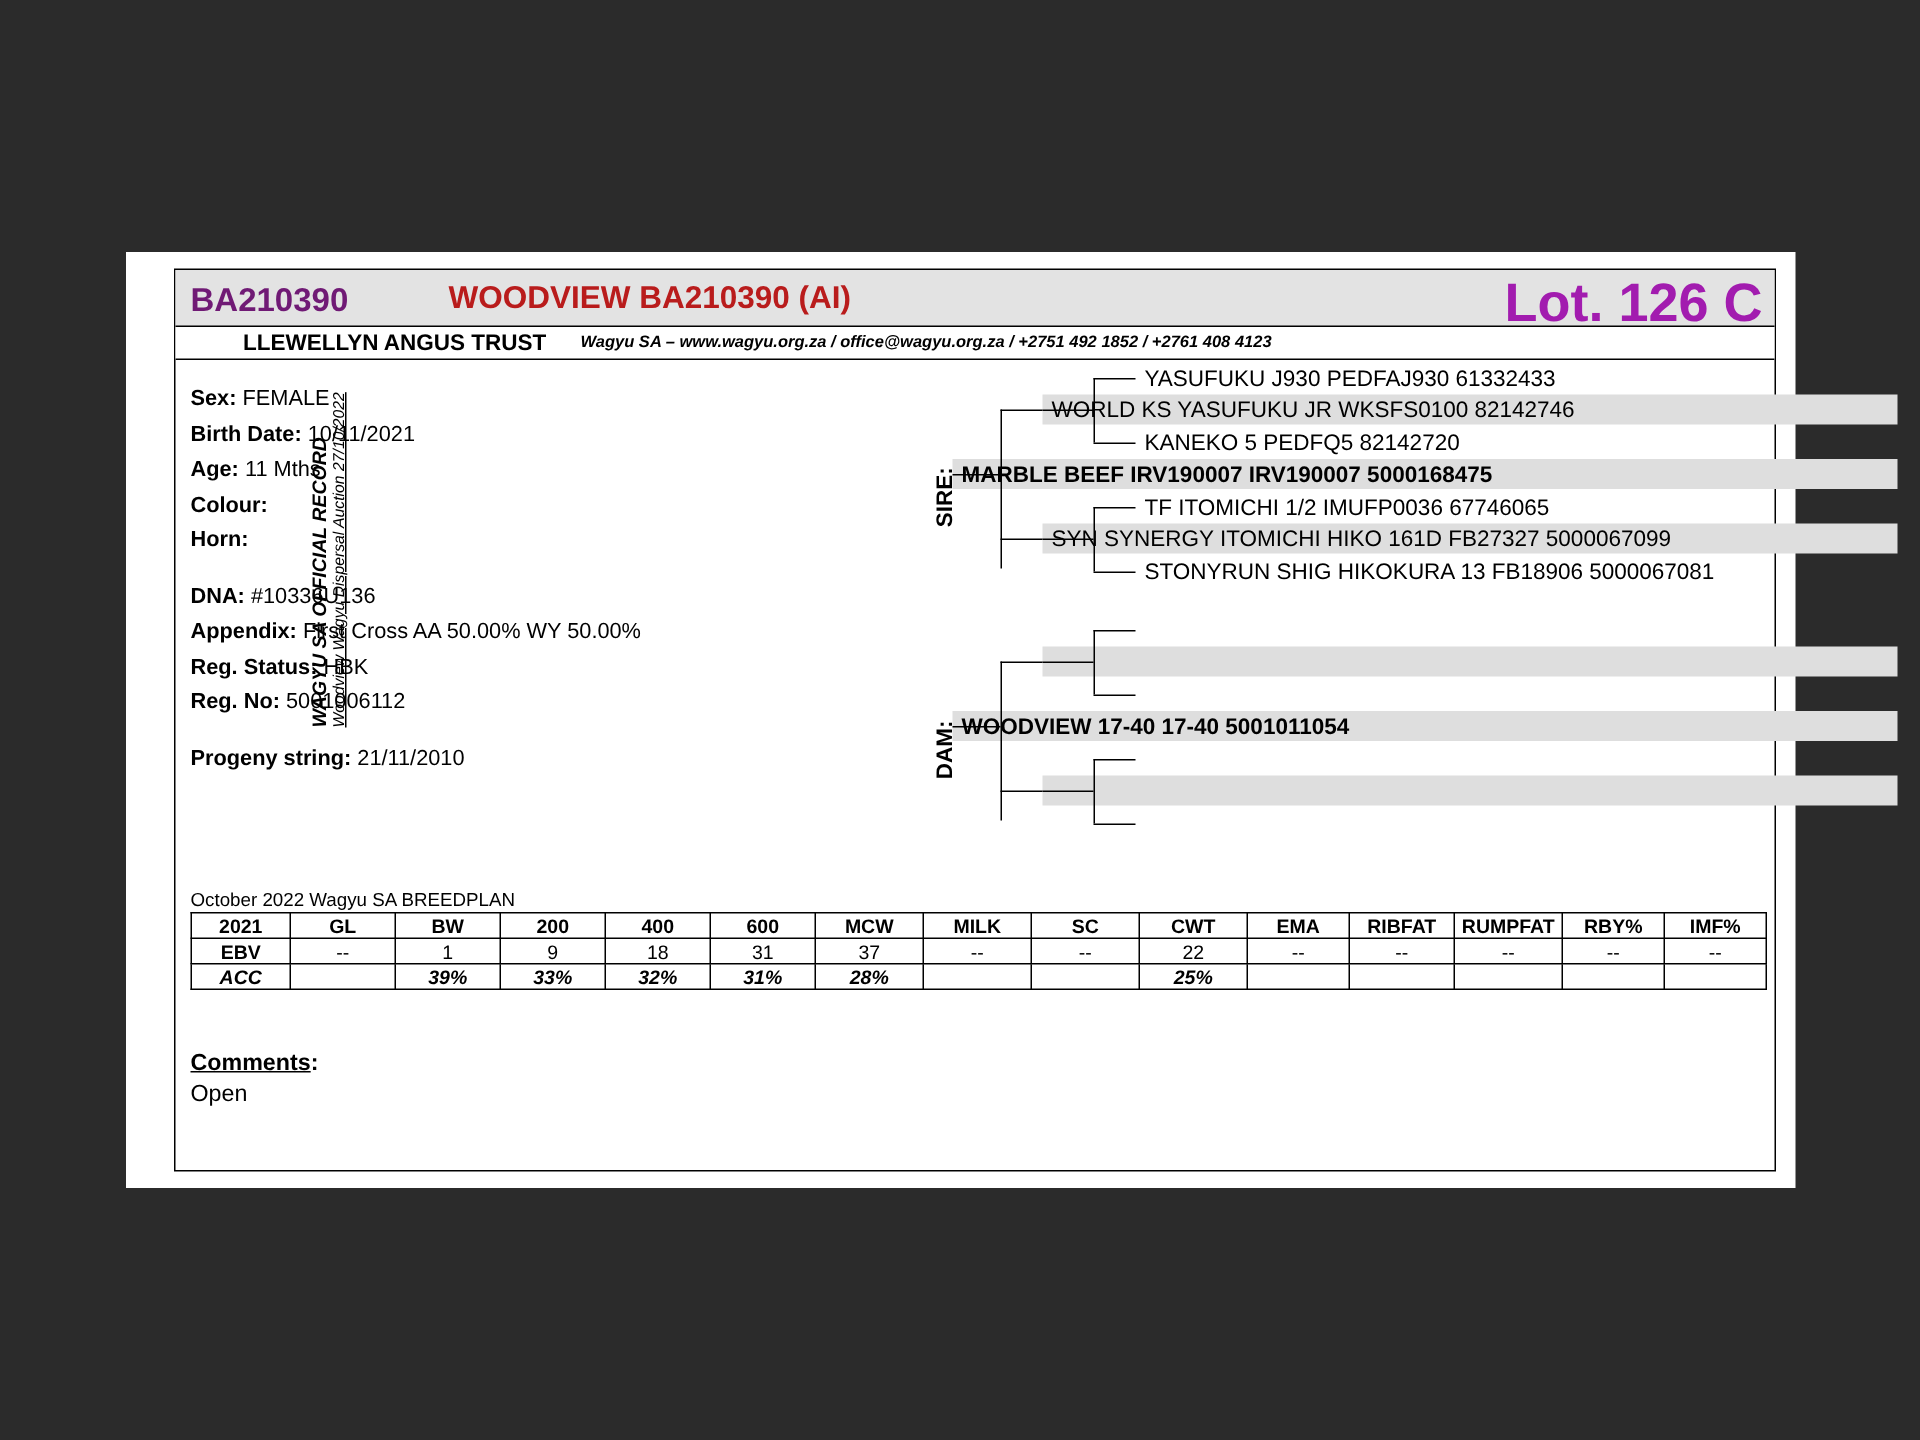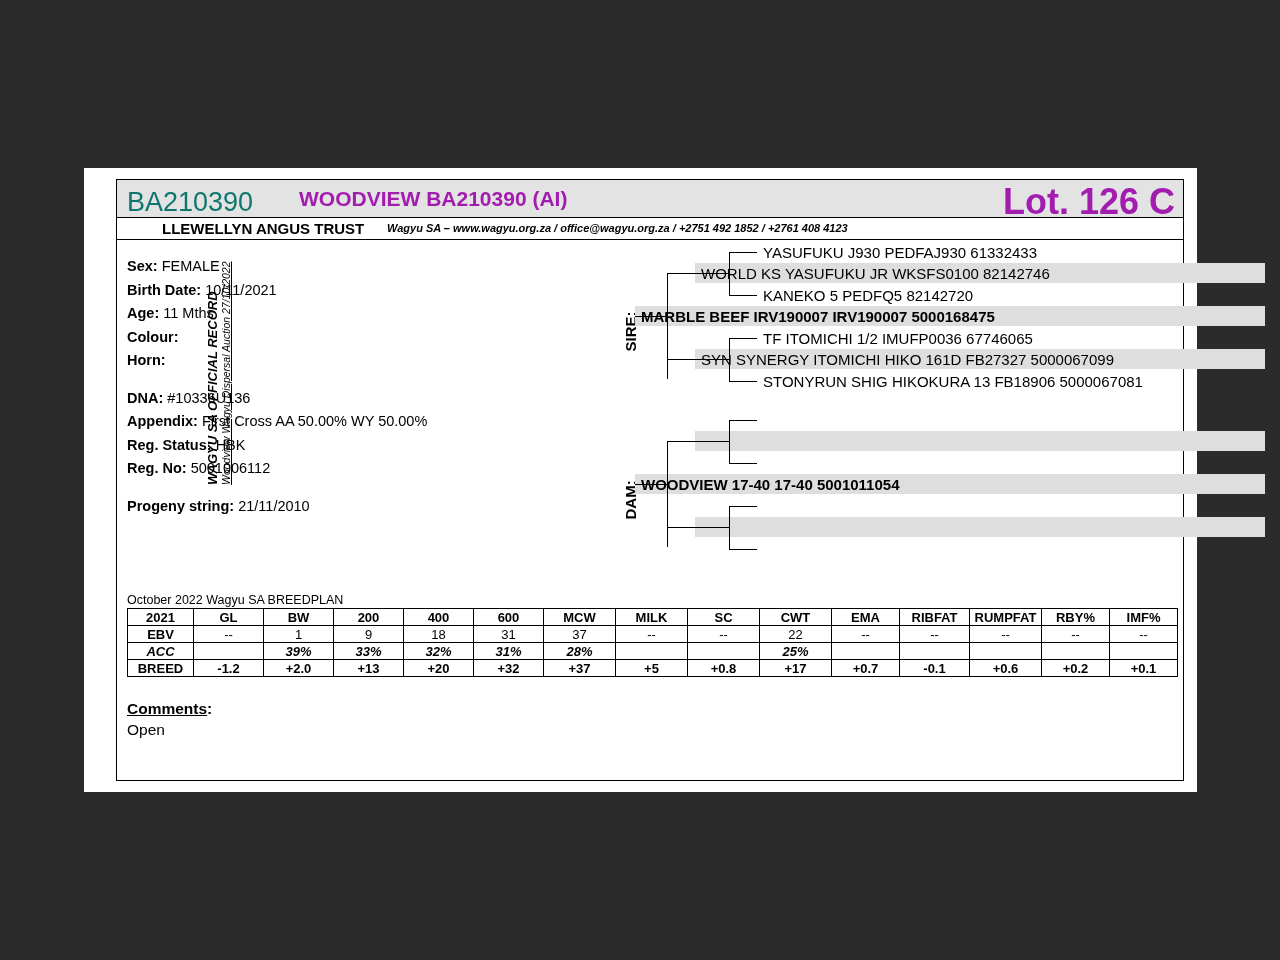--- a/index.html
+++ b/index.html
@@ -33,25 +33,25 @@
   .hdr-bar {
     position: absolute;
     left: 0; top: 0;
     width: 1066px; height: 38px;
     background: #e3e3e3;
     border-bottom: 1px solid #000;
     box-sizing: border-box;
   }
   .hdr-id {
     position: absolute; left: 10px; top: 7px;
-    font-size: 27px; font-weight: normal; color: #0f766e;
+    font-size: 22px; font-weight: bold; color: #701a75;
   }
   .hdr-name {
     position: absolute; left: 182px; top: 7px;
-    font-size: 21px; font-weight: bold; color: #a21caf;
+    font-size: 21px; font-weight: bold; color: #b91c1c;
   }
   .hdr-lot {
     position: absolute; right: 8px; top: 1px;
     font-size: 36px; font-weight: bold; color: #a21caf;
   }
   .sub-bar {
     position: absolute;
     left: 0; top: 38px;
     width: 1066px; height: 22px;
     border-bottom: 1px solid #000;
@@ -295,37 +295,20 @@
           <td>28%</td>
           <td></td>
           <td></td>
           <td>25%</td>
           <td></td>
           <td></td>
           <td></td>
           <td></td>
           <td></td>
         </tr>
-        <tr class="breed">
-          <td>BREED</td>
-          <td>-1.2</td>
-          <td>+2.0</td>
-          <td>+13</td>
-          <td>+20</td>
-          <td>+32</td>
-          <td>+37</td>
-          <td>+5</td>
-          <td>+0.8</td>
-          <td>+17</td>
-          <td>+0.7</td>
-          <td>-0.1</td>
-          <td>+0.6</td>
-          <td>+0.2</td>
-          <td>+0.1</td>
-        </tr>
       </tbody>
     </table>
 
     <div class="comments-label"><u>Comments</u><span>:</span></div>
     <div class="comments-text">Open</div>
 
   </div>
 </div>
 
 </body></html>

